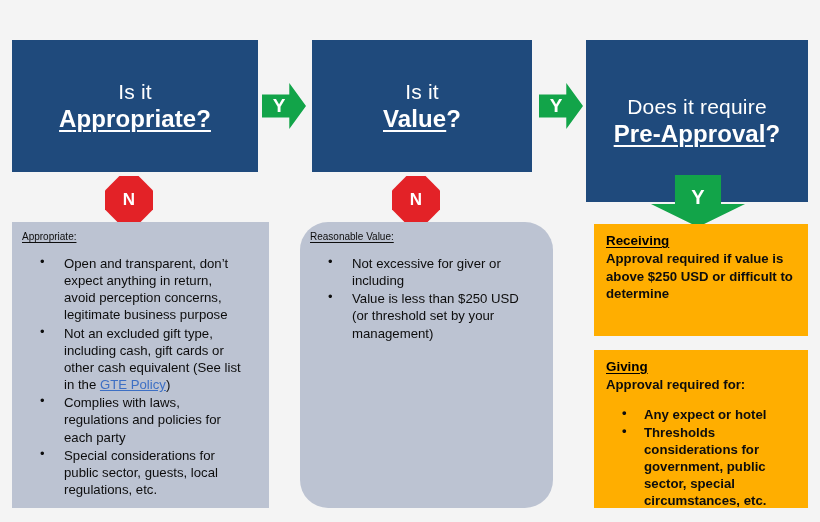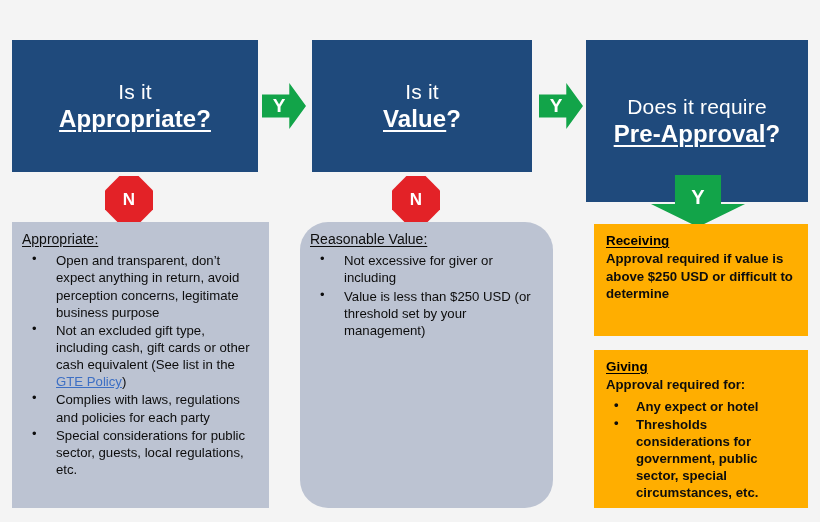--- a/index.html
+++ b/index.html
@@ -147,25 +147,25 @@
     line-height: 1.30;
     overflow: hidden;
   }
   #gpanel-1 { left: 12px;  top: 222px; width: 257px; height: 286px; }
   #gpanel-2 { left: 300px; top: 222px; width: 253px; height: 286px; border-radius: 28px; }
 
   .gpanel .ghead {
     text-decoration: underline;
     text-underline-offset: 2px;
     margin-bottom: 2px;
-    font-size: 14px;
+    font-size: 10px;
   }
   .blist {
     list-style: none;
-    margin: 4px;
+    margin: 12px;
     padding: 0;
   }
   .blist li {
     position: relative;
     padding-left: 30px;
     margin-bottom: 1px;
   }
   .blist li::before {
     content: "\2022";
     position: absolute;

